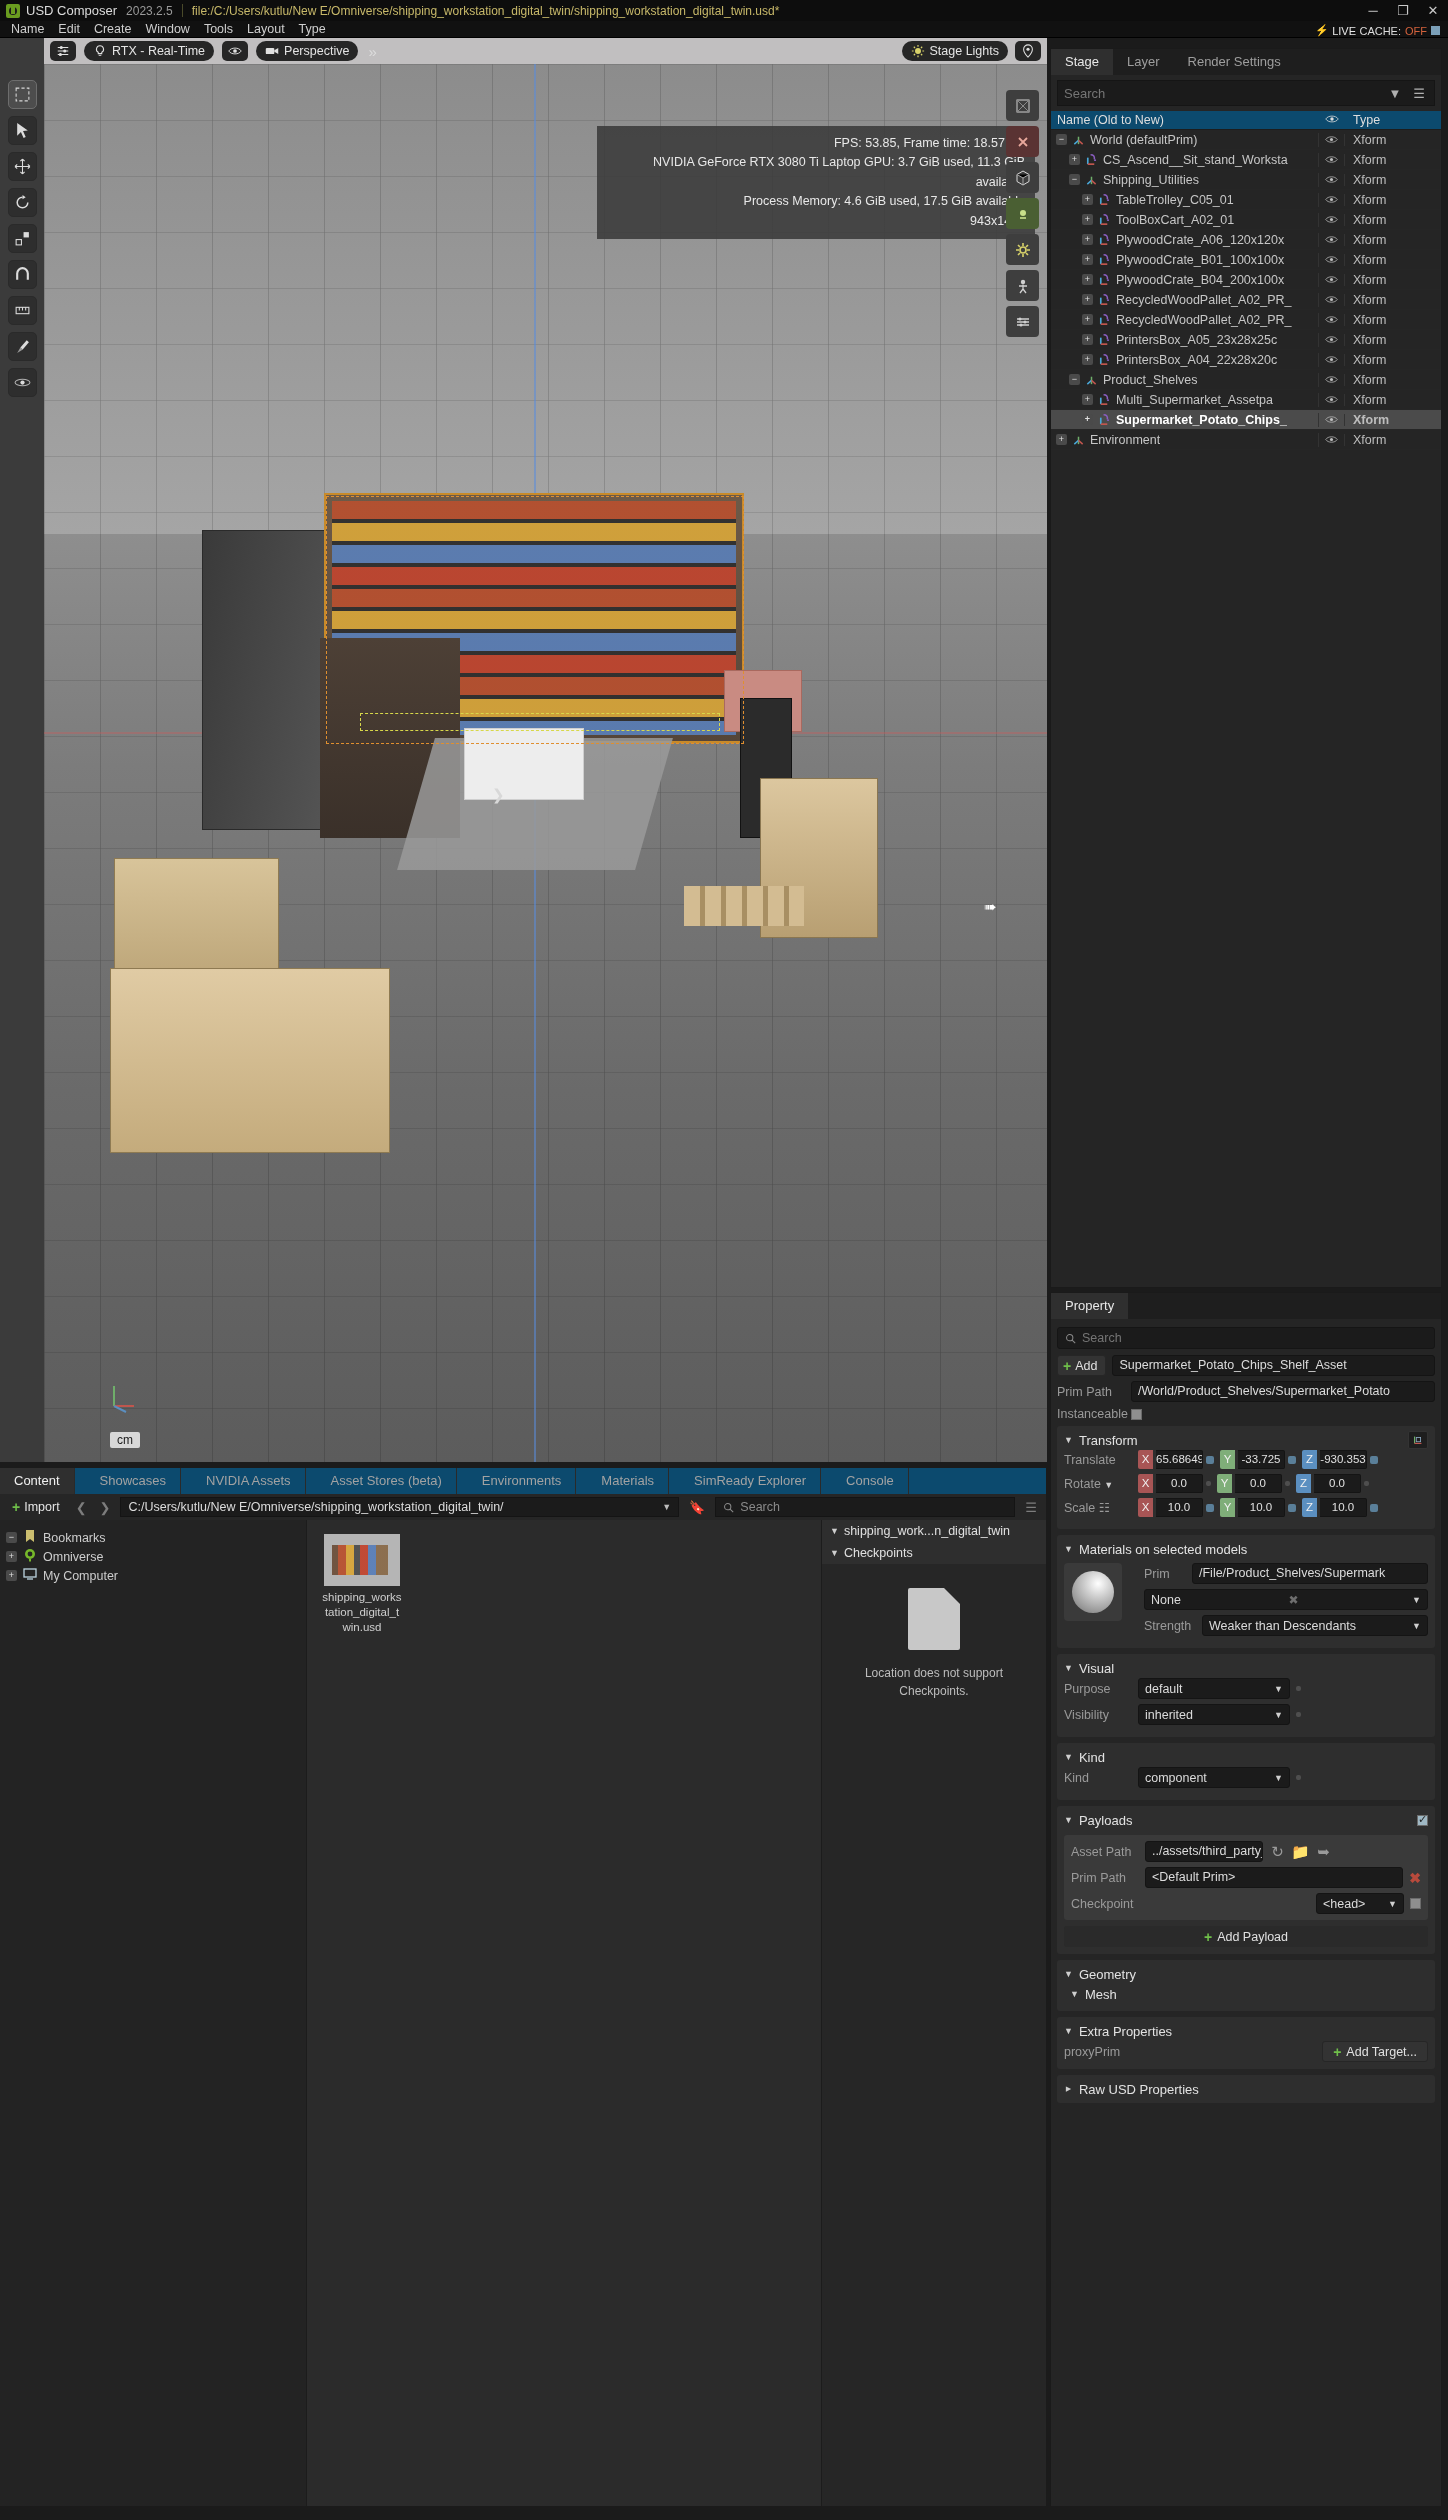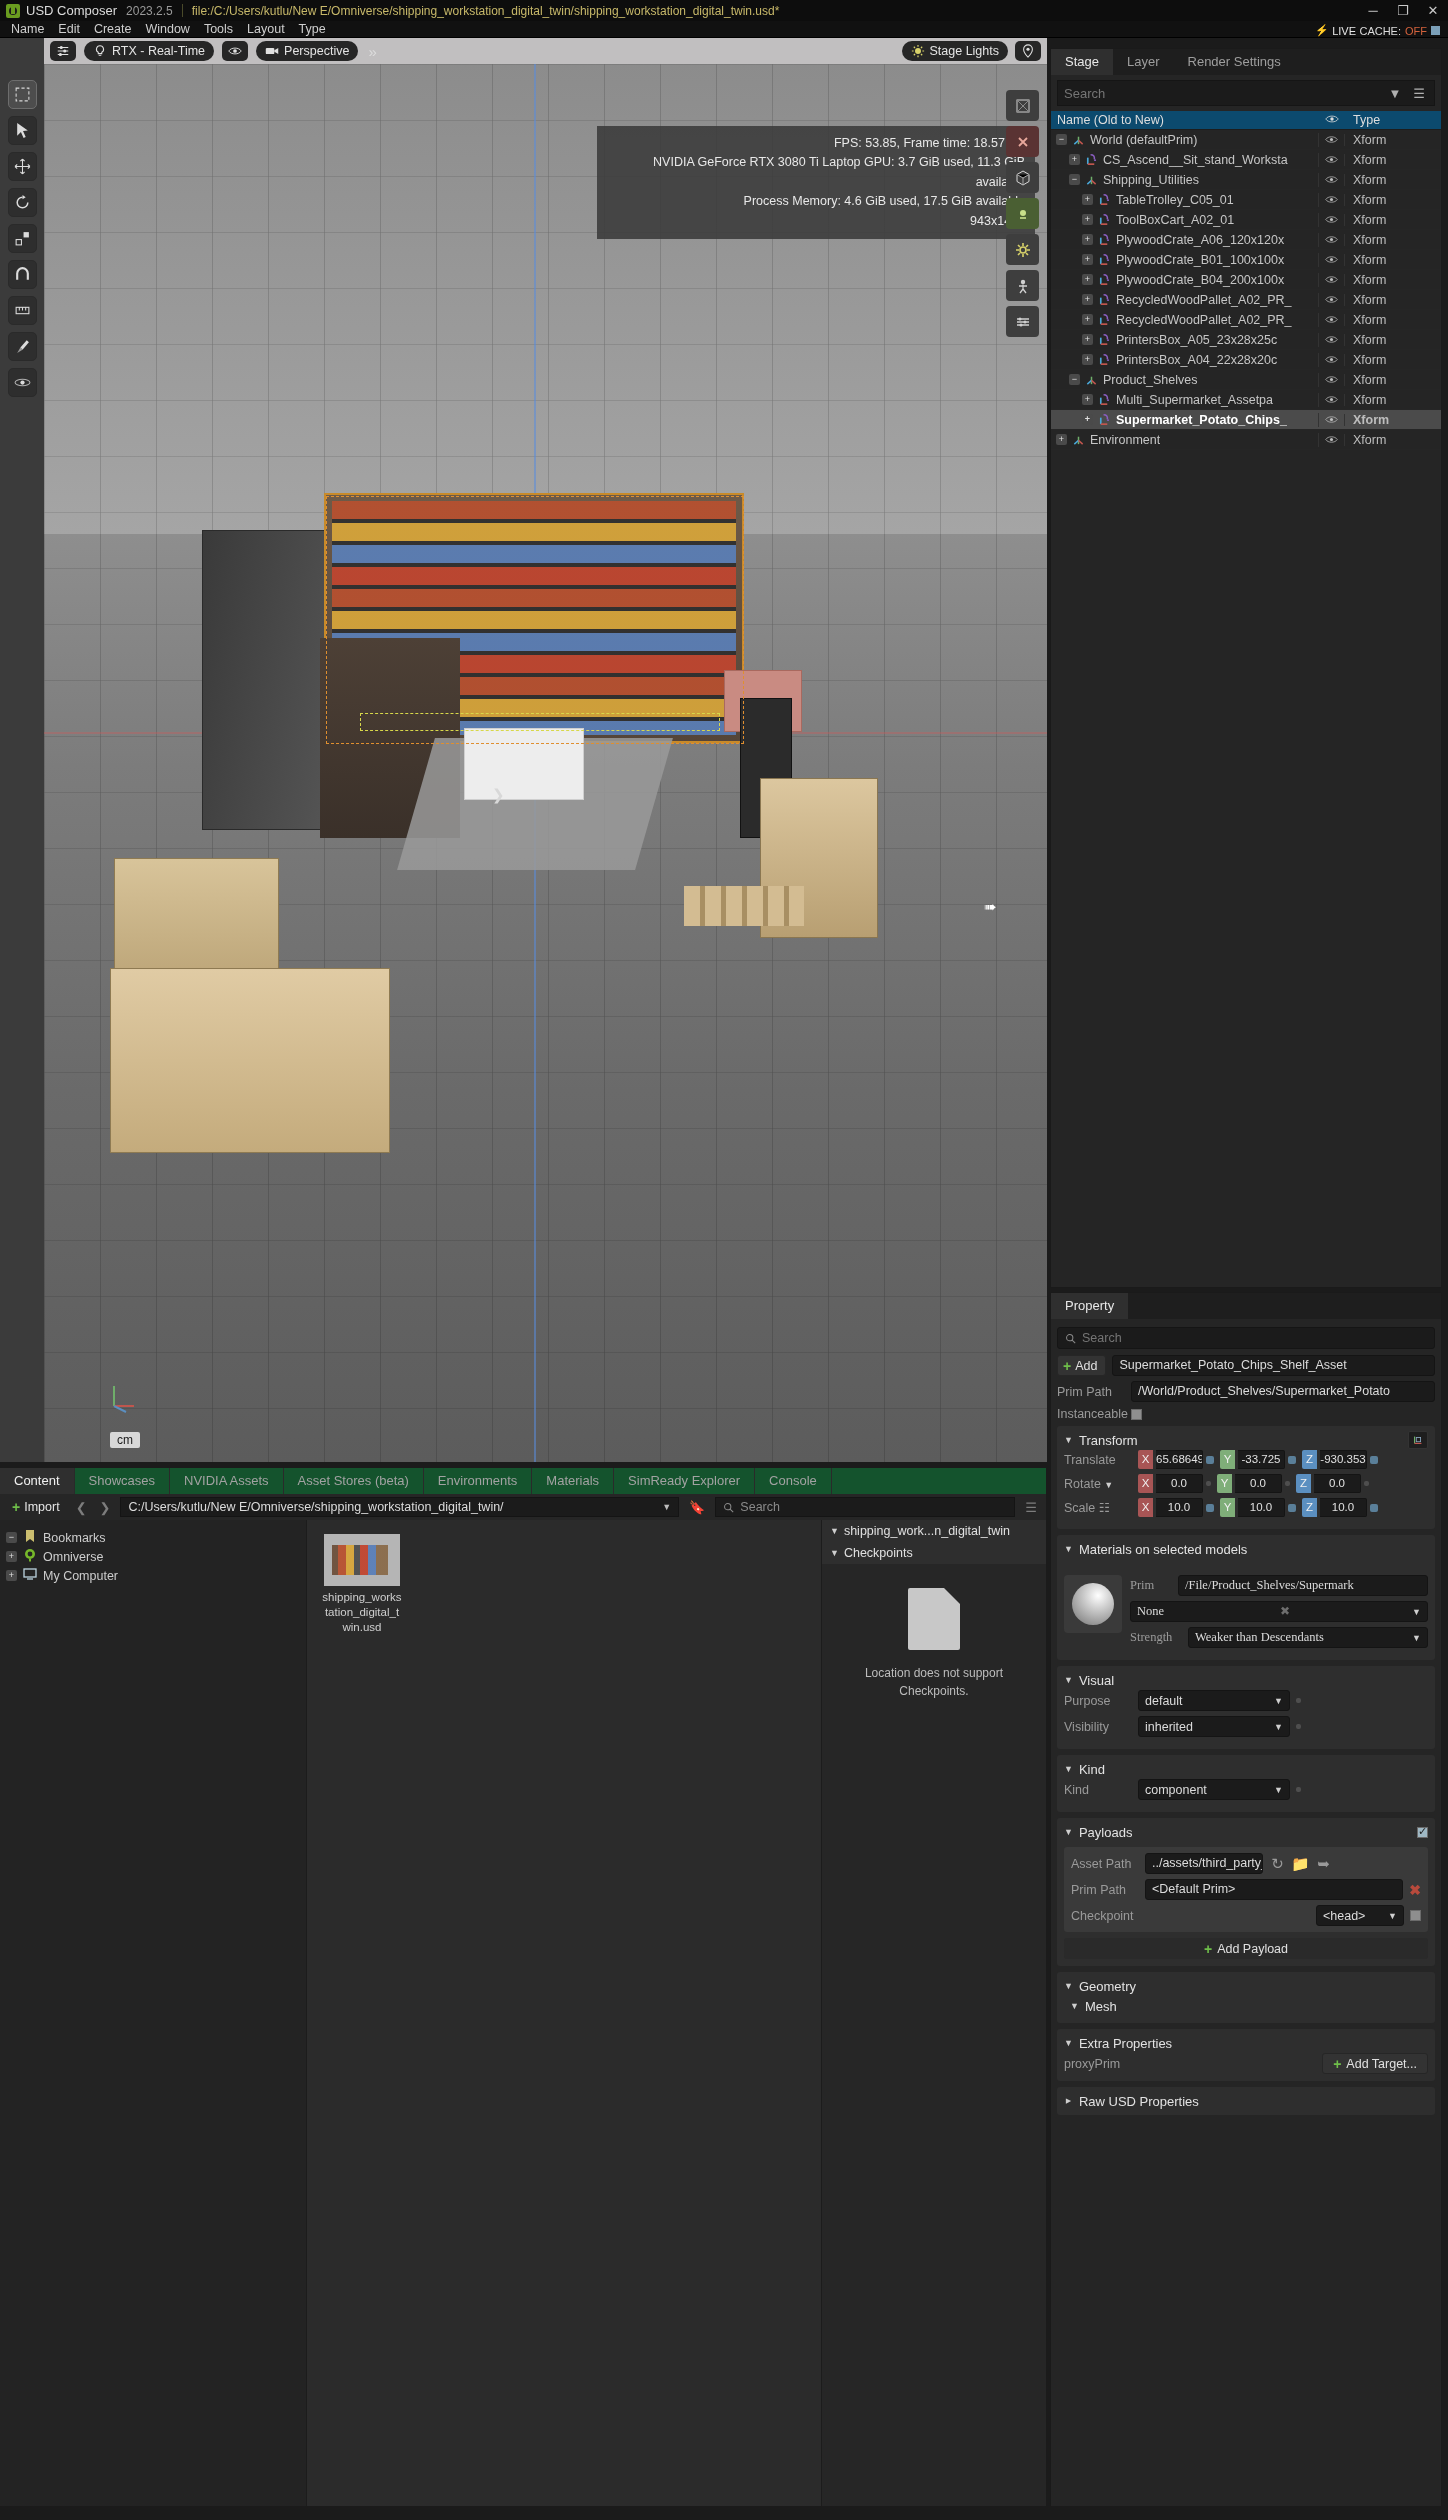--- a/index.html
+++ b/index.html
@@ -336,21 +336,21 @@
   }
   .collapsed-sec {
     background: #2e2e2e; border-radius: 3px; margin-bottom: 6px; padding: 4px 7px;
   }
 
   
   .content-panel {
     position: absolute; left: 0; top: 1430px; width: 1046px; height: 1076px;
     background: #232323;
   }
-  .cb-tabs { display: flex; height: 26px; background: #14532d; }
+  .cb-tabs { display: flex; height: 26px; background: #0c4a6e; gap: 11px; }
   .cb-tab {
     padding: 0 14px; height: 26px; line-height: 26px; font-size: 13px; color: #a2a2a2;
     border-right: 1px solid #2a2a2a;
   }
   .cb-tab.active { background: #2f2f2f; color: #f0f0f0; }
   .cb-toolbar {
     height: 26px; display: flex; align-items: center; gap: 7px; padding: 0 6px;
     background: #262626;
   }
   .cb-import {
@@ -1056,21 +1056,21 @@
             <span class="dot-sq"></span>
           </div>
         </div>
       </div>
 
       <div class="section">
         <div class="sec-head">
           <span class="caret">▼</span>
           <span>Materials on selected models</span>
         </div>
-        <div style="display:flex; gap:8px; margin-top:16px;font-family:Liberation Serif, serif;">
+        <div style="display:flex; gap:22px; margin-top:4px;">
           <div class="mat-sphere">
             <div class="ball"></div>
           </div>
           <div style="flex:1;">
             <div class="p-row">
               <div class="p-label" style="width:42px">Prim</div>
               <div class="p-input">/File/Product_Shelves/Supermark</div>
             </div>
             <div class="p-row">
               <div class="sel" style="flex:1">

